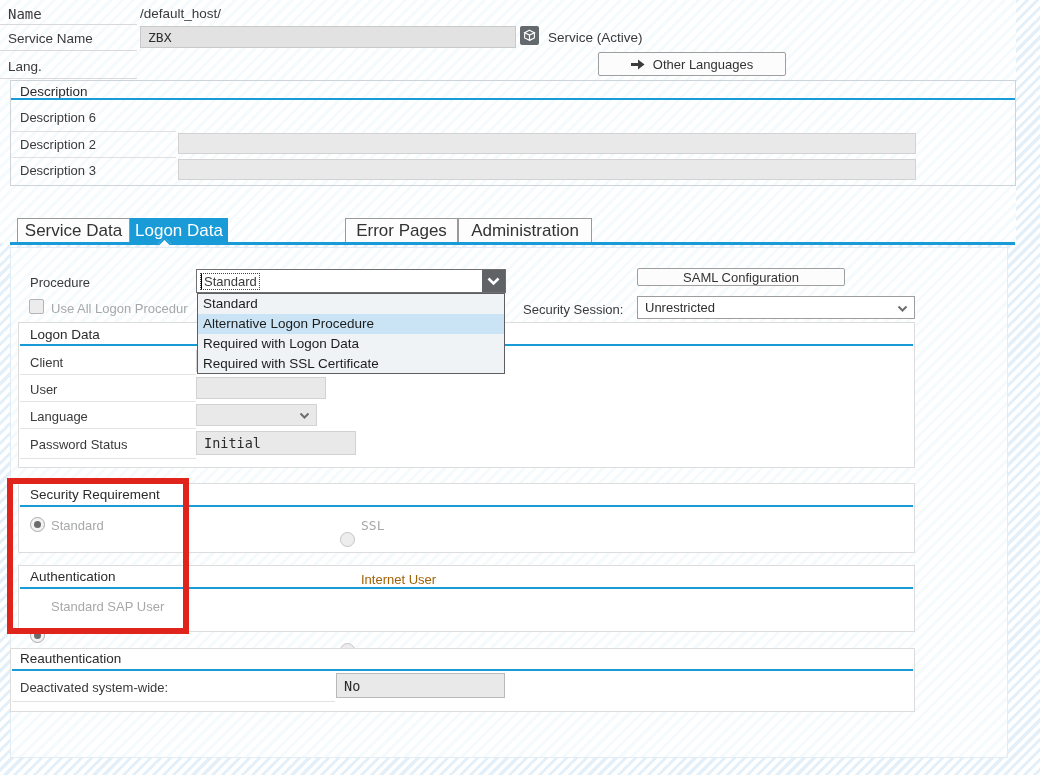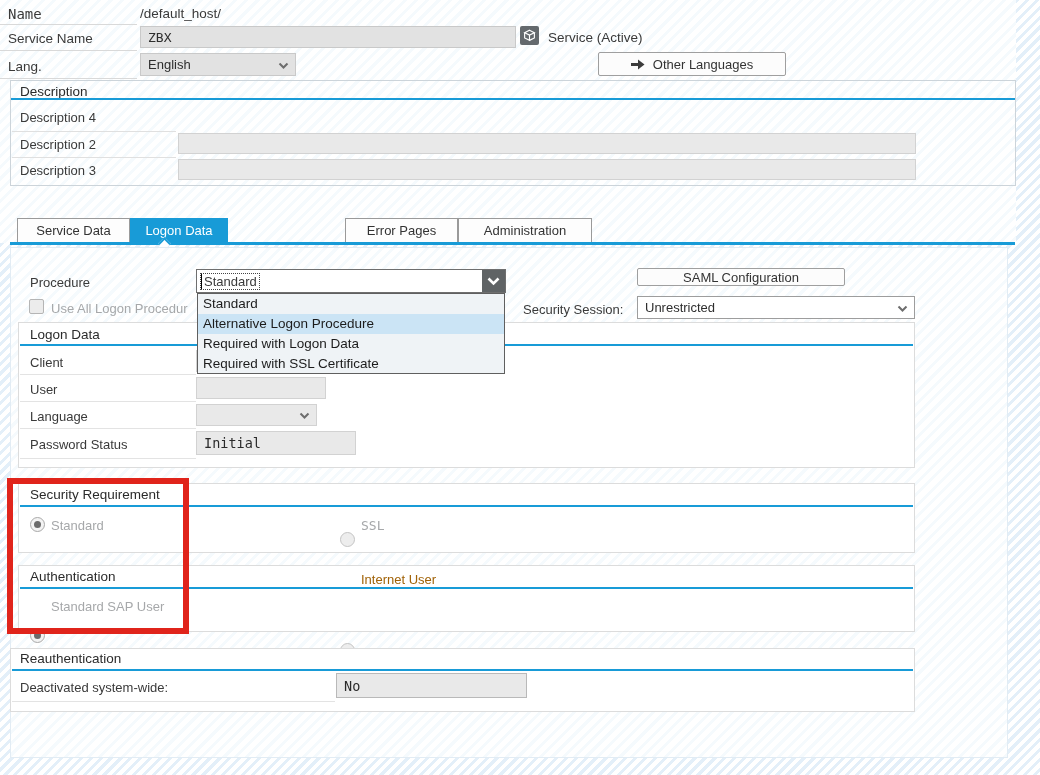--- a/index.html
+++ b/index.html
@@ -40,21 +40,21 @@
     background:#fcfcfc; border:1px solid #9f9f9f; border-radius:2px;
     display:flex; align-items:center; justify-content:center;
     color:#333; cursor:default;
   }
 
   
   .tab {
     position:absolute; top:218px; height:25px;
     background:#fdfdfd; border:1px solid #9a9a9a;
     display:flex; align-items:center; justify-content:center;
-    color:#333; font-size:13px;text-align:right;
+    color:#333; font-size:17px;text-align:right;
   }
   .tab.active { background:#189bd7; border-color:#189bd7; color:#fff; }
   .tabline { left:10px; top:242px; width:1005px; height:3px; background:#189bd7; }
   .notch {
     left:160px; top:239px; width:9px; height:9px; background:#fff;
     transform:rotate(45deg);
     border-left:2px solid #189bd7; border-top:2px solid #189bd7;
   }
 
   .section-box { background:#ffffff; border:1px solid #dcdcdc; }
@@ -117,45 +117,37 @@
     <svg width="13" height="13" viewBox="0 0 16 16">
       <polygon points="8,1.5 14,4.5 8,7.5 2,4.5" fill="none" stroke="#fff" stroke-width="1.4"></polygon>
       <polyline points="2,4.5 2,11 8,14 8,7.5" fill="none" stroke="#fff" stroke-width="1.4"></polyline>
       <polyline points="14,4.5 14,11 8,14" fill="none" stroke="#fff" stroke-width="1.4"></polyline>
     </svg>
   </div>
   <div class="abs label" style="left:548px; top:30px; font-size:13.5px;">Service (Active)</div>
   <div class="abs sep" style="left:0; top:50px; width:137px;"></div>
 
   <div class="abs label" style="left:8px; top:59px; font-size:13.5px;">Lang.</div>
-  <div class="abs field" style="left:140px; top:53px; width:156px; height:23px; background:#e2e2e2;">
-    <span>English</span>
-    <span class="select-chevron">
-      <svg width="11" height="7" viewBox="0 0 11 7">
-          <path d="M1.5 1 L5.5 5 L9.5 1" stroke="#6d6d6d" stroke-width="2" fill="none"></path>
-        </svg>
-    </span>
-  </div>
   <div class="abs sep" style="left:0; top:78px; width:137px;"></div>
 
   <div class="abs btn" style="left:598px; top:52px; width:188px; height:24px; gap:8px;">
     <span style="display:flex;">
       <svg width="14" height="11" viewBox="0 0 14 11">
         <rect x="0" y="4" width="7" height="3" fill="#3c3c3c"></rect>
         <polygon points="7,0.5 13.5,5.5 7,10.5" fill="#3c3c3c"></polygon>
       </svg>
     </span>
     <span>Other Languages</span>
   </div>
 
   <div class="abs" style="left:10px; top:80px; width:1006px; height:106px; border:1px solid #ccd4da; background:transparent;"></div>
   <div class="abs section-title" style="left:20px; top:84px;">Description</div>
   <div class="abs blueline" style="left:11px; top:98px; width:1004px;"></div>
 
-  <div class="abs label" style="left:20px; top:110px;">Description 4</div>
+  <div class="abs label" style="left:20px; top:110px;">Description 6</div>
   <div class="abs sep" style="left:12px; top:131px; width:164px; background:#e0e0e0;"></div>
 
   <div class="abs label" style="left:20px; top:137px;">Description 2</div>
   <div class="abs field field-light" style="left:178px; top:133px; width:738px; height:21px;">
     <span></span>
   </div>
   <div class="abs sep" style="left:12px; top:157px; width:164px; background:#e0e0e0;"></div>
 
   <div class="abs label" style="left:20px; top:163px;">Description 3</div>
   <div class="abs field field-light" style="left:178px; top:159px; width:738px; height:21px;">
@@ -261,15 +253,15 @@
 <div class="abs radio off" style="left:340px; top:598px;"></div>
 <div class="abs label-grey" style="left:361px; top:572px; color:#a16207;">Internet User</div>
 
 <div class="abs annotation-red"></div>
 
 <div class="abs section-box" style="left:10px; top:648px; width:905px; height:64px;"></div>
 <div class="abs section-title" style="left:20px; top:651px;">Reauthentication</div>
 <div class="abs blueline" style="left:12px; top:669px; width:901px;"></div>
 <div class="abs label" style="left:20px; top:680px;">Deactivated system-wide:</div>
 <div class="abs sep" style="left:12px; top:701px; width:323px; background:#e3e3e3;"></div>
-<div class="abs field field-light mono" style="left:336px; top:673px; width:191px; height:25px; border:1px solid #b9b9b9; font-size:13.5px; color:#2a2a2a;">
+<div class="abs field field-light mono" style="left:336px; top:673px; width:169px; height:25px; border:1px solid #b9b9b9; font-size:13.5px; color:#2a2a2a;">
   <span>No</span>
 </div>
 
 </body></html>

